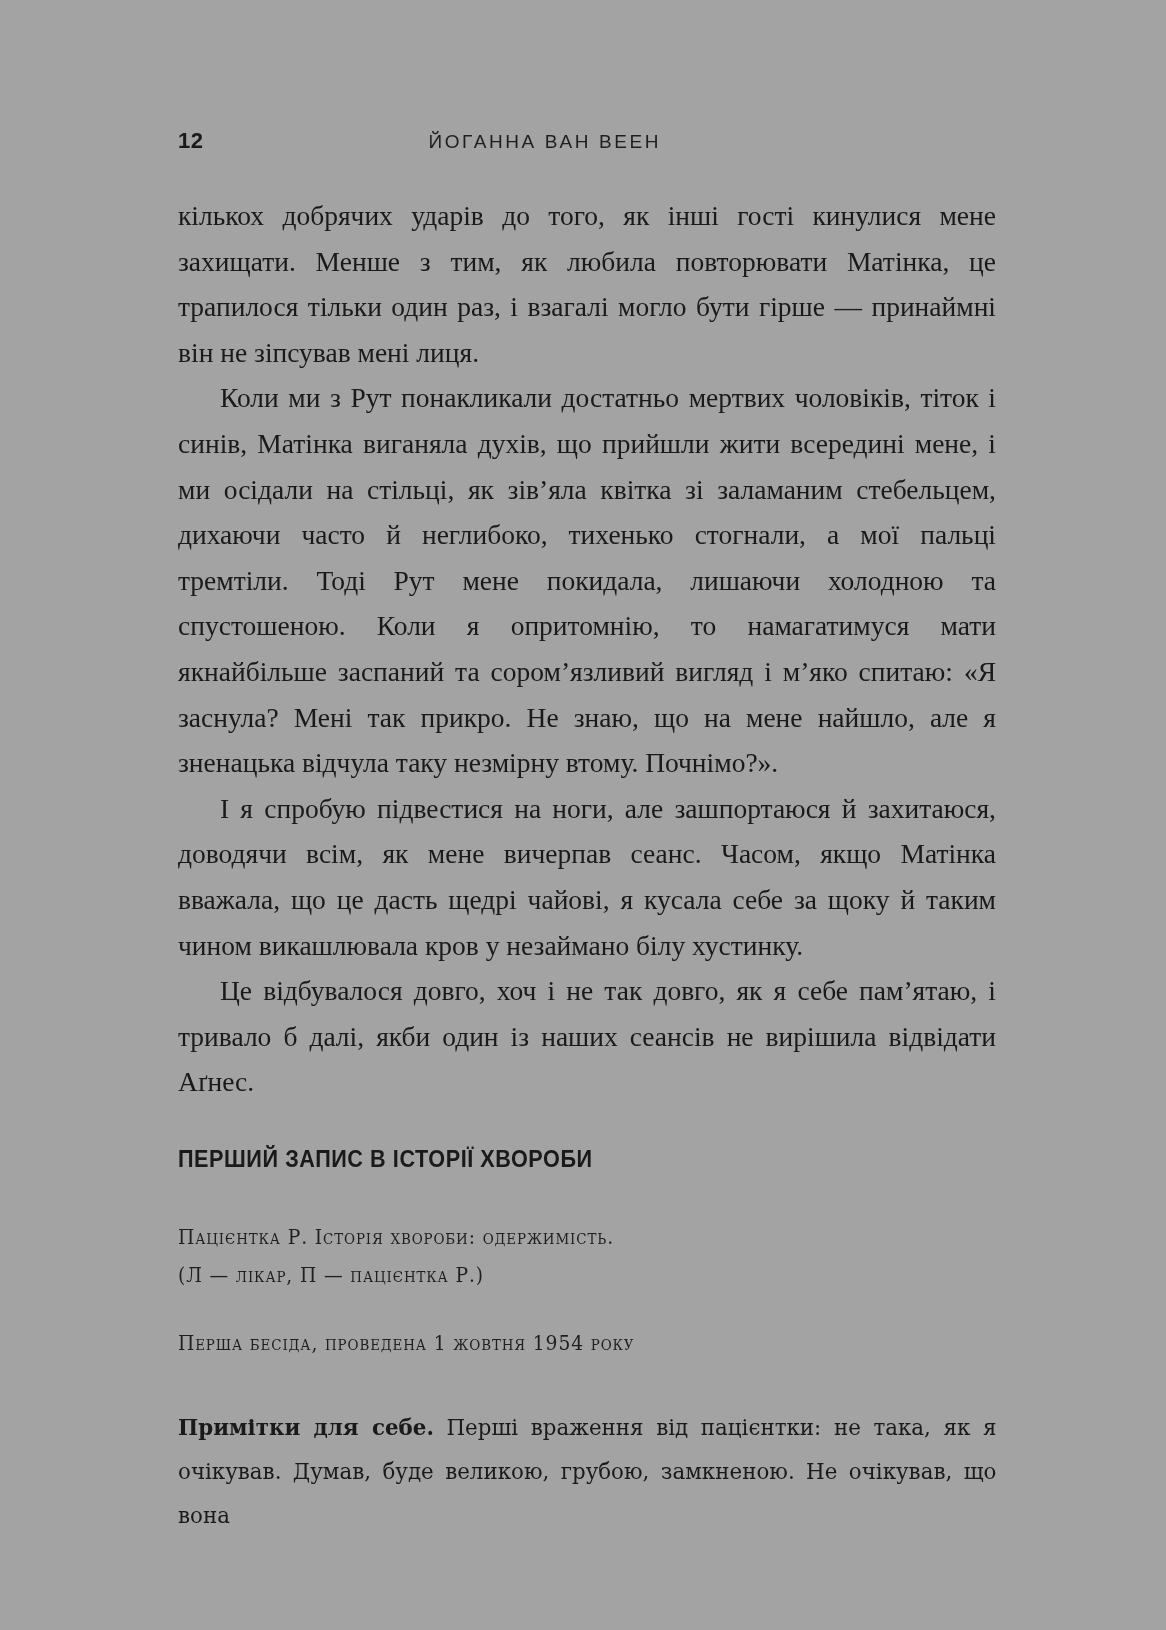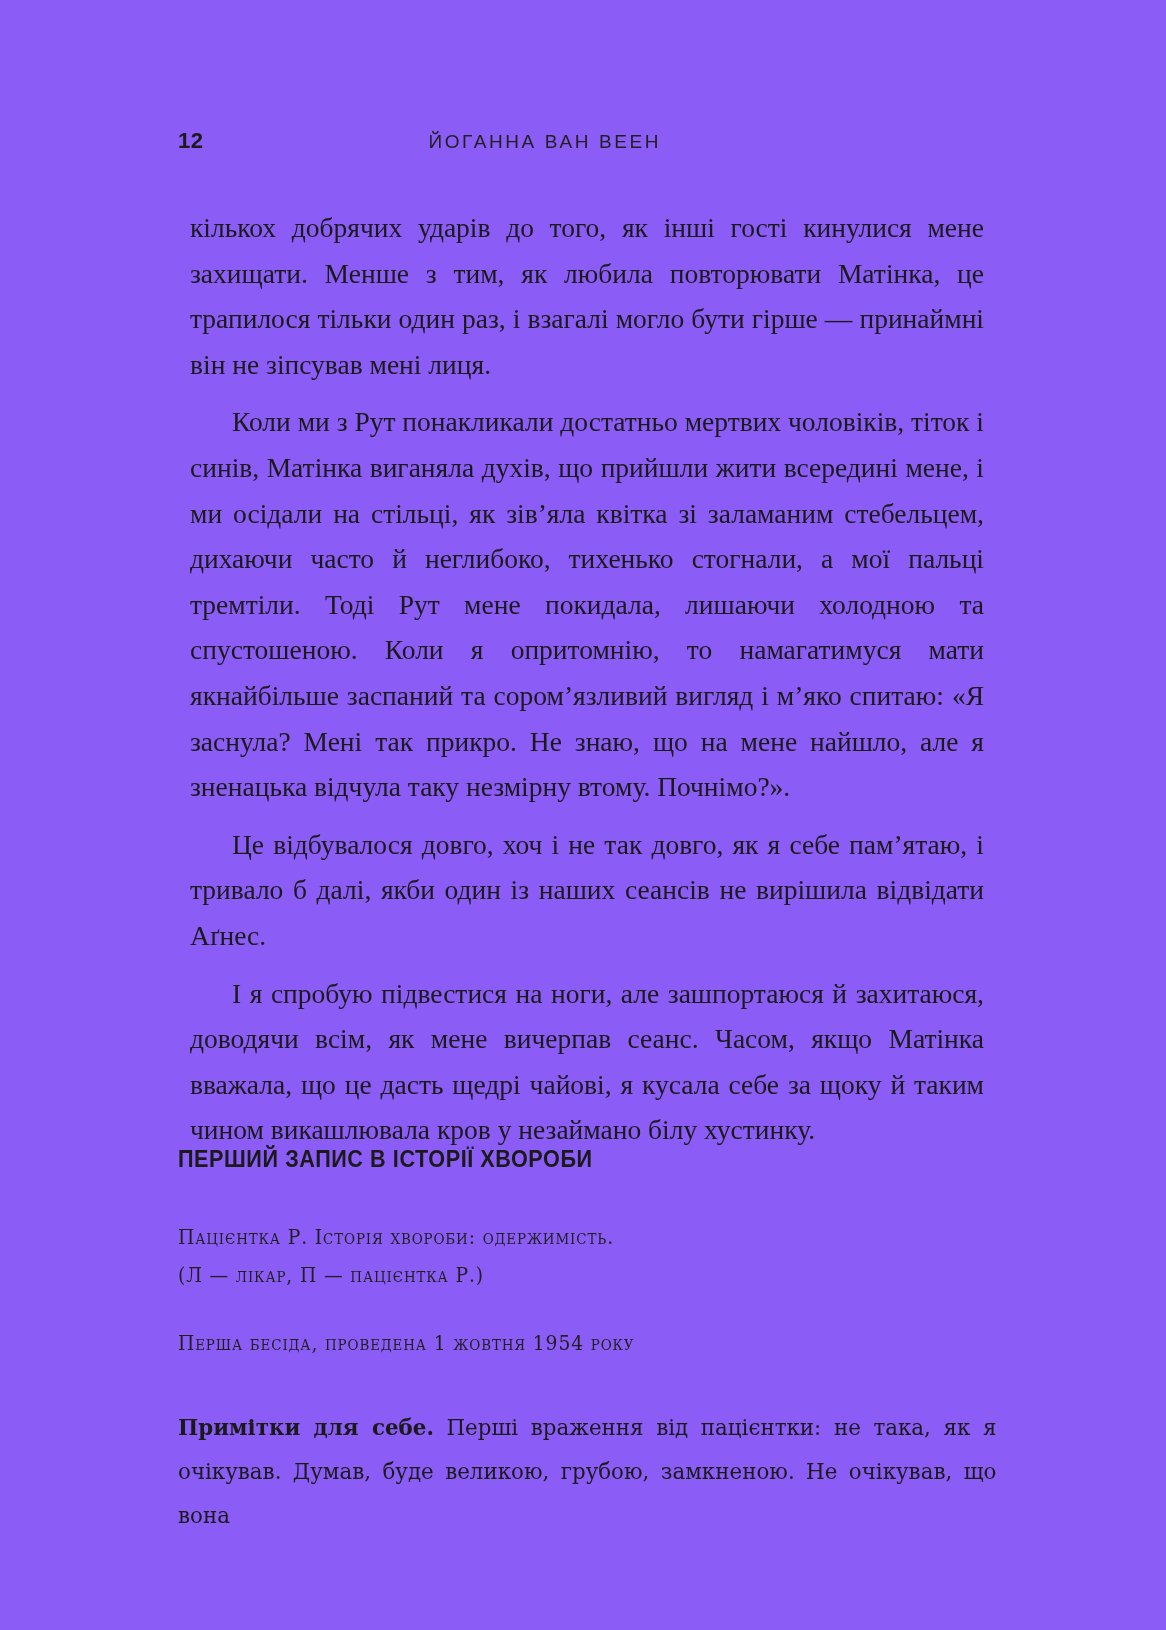--- a/index.html
+++ b/index.html
@@ -5,21 +5,21 @@
   html, body {
     margin: 0;
     padding: 0;
     background: #ffffff;
   }
 
   .page {
     position: relative;
     width: 1166px;
     height: 1630px;
-    background: #8b5cf6;
+    background: #a3a3a3;
     box-sizing: border-box;
     overflow: hidden;
     font-family: "Liberation Serif", "DejaVu Serif", serif;
     color: #1a1a1a;
   }
 
   
   .running-head {
     position: absolute;
     left: 178px;
@@ -51,21 +51,21 @@
 
   
   .textblock {
     position: absolute;
     left: 178px;
     top: 193px;
     width: 818px;
   }
 
   p.para {
-    margin: 12px;
+    margin: 0;
     font-size: 27.5px;
     line-height: 45.6px;
     text-align: justify;
     text-align-last: left;
     text-indent: 42px;
     hyphens: manual;
     word-spacing: 0px;
   }
 
   p.para.first {
@@ -149,22 +149,22 @@
 <div class="page">
 
   <div class="running-head">
     <span class="folio">12</span>
     <span class="author-name">ЙОГАННА ВАН ВЕЕН</span>
   </div>
 
   <div class="textblock">
     <p class="para first">кількох добрячих ударів до того, як інші гості кинулися мене захищати. Менше з тим, як любила повторювати Матінка, це трапилося тільки один раз, і взагалі могло бути гірше — принаймні він не зіпсував мені лиця.</p>
     <p class="para">Коли ми з Рут понакликали достатньо мертвих чоловіків, тіток і синів, Матінка виганяла духів, що прийшли жити всередині мене, і ми осідали на стільці, як зів’яла квітка зі заламаним стебельцем, дихаючи часто й неглибоко, тихенько стогнали, а мої пальці тремтіли. Тоді Рут мене покидала, лишаючи холодною та спустошеною. Коли я опритомнію, то намагатимуся мати якнайбільше заспаний та сором’язливий вигляд і м’яко спитаю: «Я заснула? Мені так прикро. Не знаю, що на мене найшло, але я зненацька відчула таку незмірну втому. Почнімо?».</p>
+    <p class="para">І я спробую підвестися на ноги, але зашпортаюся й захитаюся, доводячи всім, як мене вичерпав сеанс. Часом, якщо Матінка вважала, що це дасть щедрі чайові, я кусала себе за щоку й таким чином викашлювала кров у незаймано білу хустинку.</p>
     <p class="para">Це відбувалося довго, хоч і не так довго, як я себе пам’ятаю, і тривало б далі, якби один із наших сеансів не вирішила відвідати Аґнес.</p>
-    <p class="para">І я спробую підвестися на ноги, але зашпортаюся й захитаюся, доводячи всім, як мене вичерпав сеанс. Часом, якщо Матінка вважала, що це дасть щедрі чайові, я кусала себе за щоку й таким чином викашлювала кров у незаймано білу хустинку.</p>
   </div>
 
   <div class="casenotes">
     <h2 class="section-heading">ПЕРШИЙ ЗАПИС В ІСТОРІЇ ХВОРОБИ</h2>
 
     <div class="smallcaps-block">
       <span class="line">Пацієнтка Р. Історія хвороби: одержимість.</span>
       <span class="line">(Л — лікар, П — пацієнтка Р.)</span>
     </div>
 

